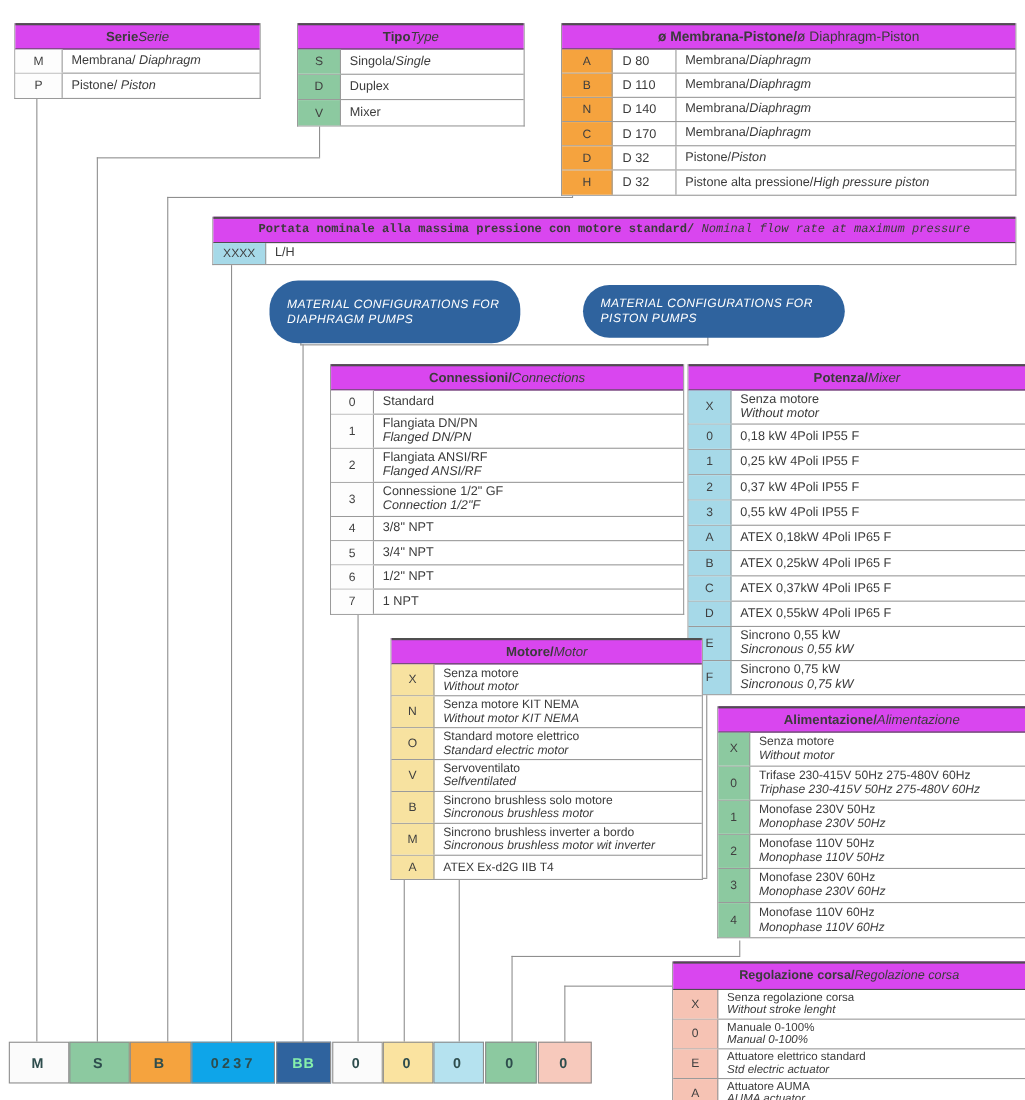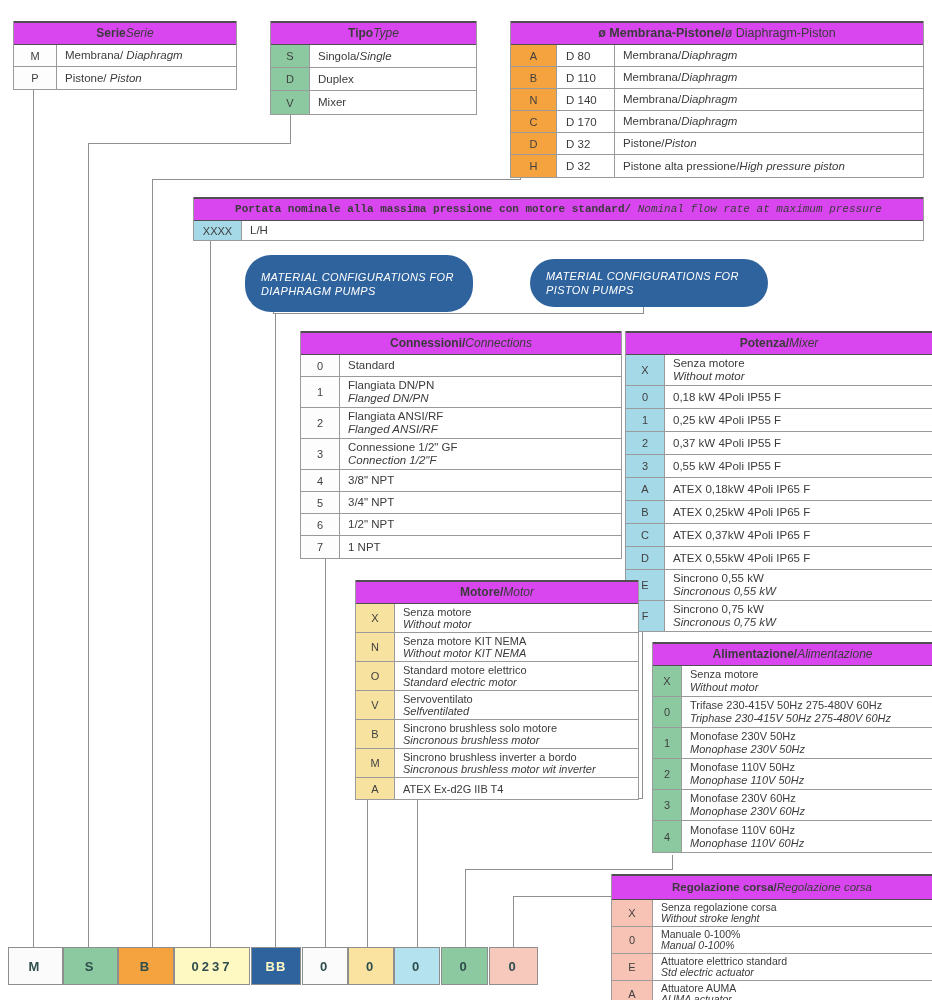--- a/index.html
+++ b/index.html
@@ -65,22 +65,22 @@
   .vl,.hl{position:absolute;background:#8f8f8f;}
   .vl{width:1px;}
   .hl{height:1px;}
   
   .ccell{position:absolute;top:947px;height:38px;border:1px solid #8e8e8e;display:flex;align-items:center;
          justify-content:center;font-weight:bold;letter-spacing:3px;font-size:13px;color:#2e4d4d;
          box-sizing:border-box;}
   .cc2-white{background:#fbfbfb;}
   .cc2-green{background:#8cc9a0;}
   .cc2-orange{background:#f5a33e;}
-  .cc2-blue{background:#fef9c3;}
-  .cc2-darkblue{background:#2f639e;color:#fef9c3;letter-spacing:1px;}
+  .cc2-blue{background:#0ea5e9;}
+  .cc2-darkblue{background:#2f639e;color:#86efac;letter-spacing:1px;}
   .cc2-yellow{background:#fae3a0;}
   .cc2-cyan{background:#b5e2ef;}
   .cc2-pink{background:#f7c9bc;}
 </style>
 </head>
 <body>
 
 <div id="canvas">
 
   <div class="vl" style="left:33px;top:88px;height:859px"></div>

